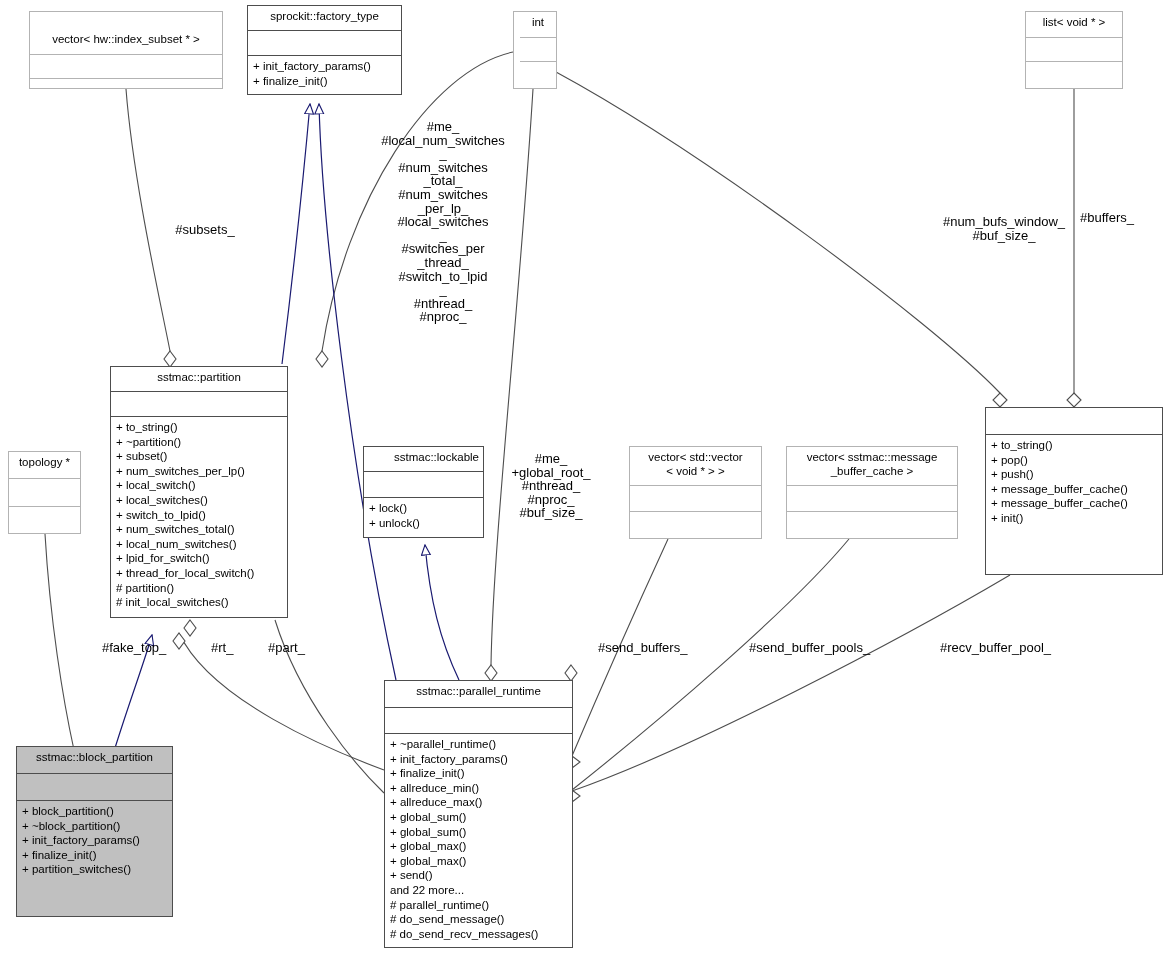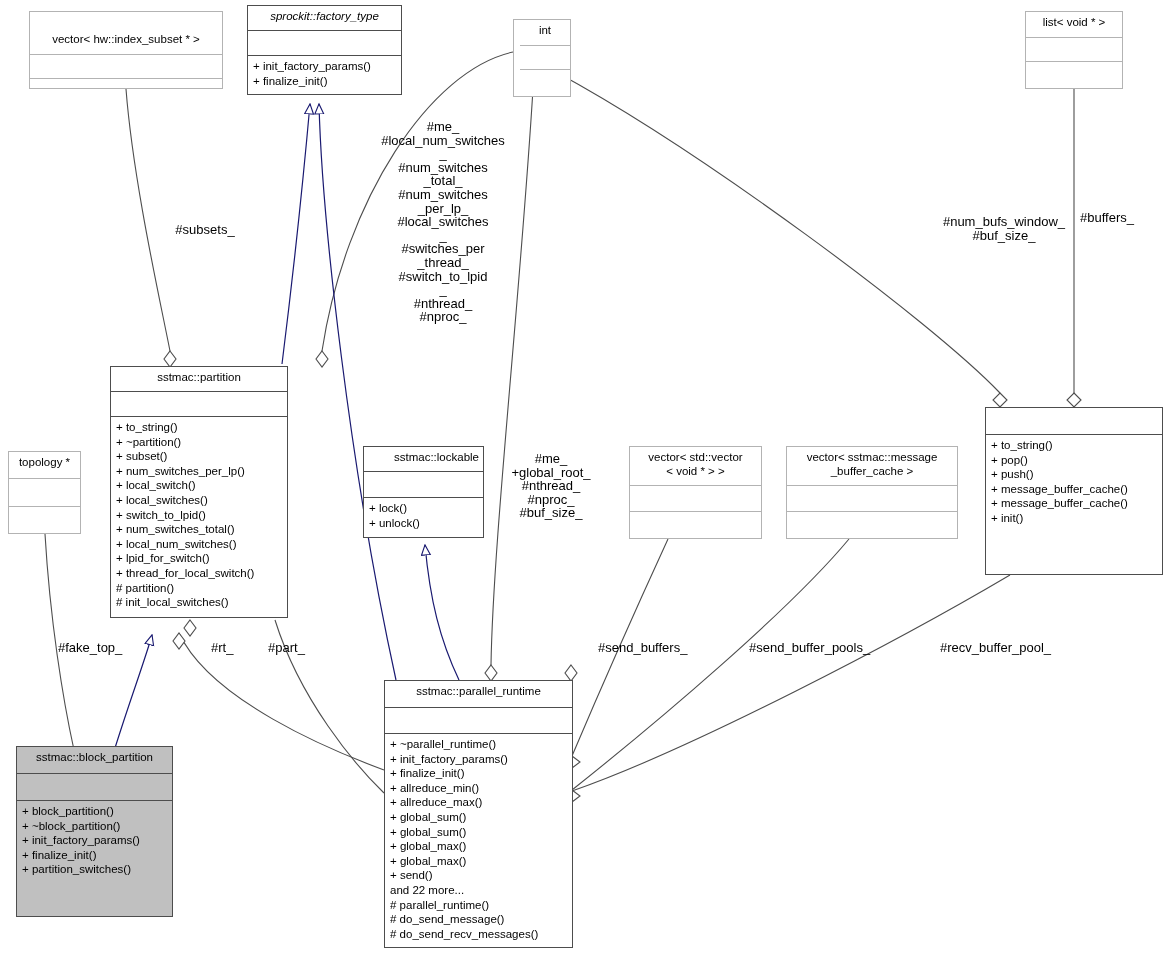--- a/index.html
+++ b/index.html
@@ -103,26 +103,26 @@
     </g>
   </svg>
 
   <div class="node light" style="left:29px;top:11px;width:194px;height:78px;">
     <div class="title fs11" style="height:26px;margin-top:17px;">vector&lt; hw::index_subset * &gt;</div>
     <div class="attrs" style="height:24px;"></div>
     <div class="ops" style="height:26px;"></div>
   </div>
 
   <div class="node solid" style="left:247px;top:5px;width:155px;height:90px;">
-    <div class="title fs11" style="height:25px;font-style:italic;">sprockit::factory_type</div>
+    <div class="title fs11" style="height:25px;">sprockit::factory_type</div>
     <div class="attrs" style="height:25px;"></div>
     <div class="ops fs11" style="height:38px;"><div class="row">+ init_factory_params()</div><div class="row">+ finalize_init()</div></div>
   </div>
 
-  <div class="node light" style="left:513px;top:19px;width:58px;height:78px;padding-left:6px;">
+  <div class="node light" style="left:513px;top:11px;width:44px;height:78px;padding-left:6px;">
     <div class="title fs11" style="height:26px;">int</div>
     <div class="attrs" style="height:24px;"></div>
     <div class="ops" style="height:26px;"></div>
   </div>
 
   <div class="node light" style="left:1025px;top:11px;width:98px;height:78px;">
     <div class="title fs11" style="height:26px;">list&lt; void * &gt;</div>
     <div class="attrs" style="height:24px;"></div>
     <div class="ops" style="height:26px;"></div>
   </div>
@@ -198,21 +198,21 @@
 +global_root_
 #nthread_
 #nproc_
 #buf_size_</div>
 
   <div class="elabel" style="left:930px;top:215px;width:148px;">#num_bufs_window_
 #buf_size_</div>
 
   <div class="elabel" style="left:1077px;top:211px;width:60px;">#buffers_</div>
 
-  <div class="elabel left" style="left:58px;top:641px;width:84px;">#fake_top_</div>
+  <div class="elabel left" style="left:58px;top:641px;width:84px;padding-left:44px;">#fake_top_</div>
 
   <div class="elabel left" style="left:211px;top:641px;width:40px;">#rt_</div>
 
   <div class="elabel left" style="left:268px;top:641px;width:50px;">#part_</div>
 
   <div class="elabel left" style="left:598px;top:641px;width:100px;">#send_buffers_</div>
 
   <div class="elabel left" style="left:749px;top:641px;width:130px;">#send_buffer_pools_</div>
 
   <div class="elabel left" style="left:940px;top:641px;width:125px;">#recv_buffer_pool_</div>

